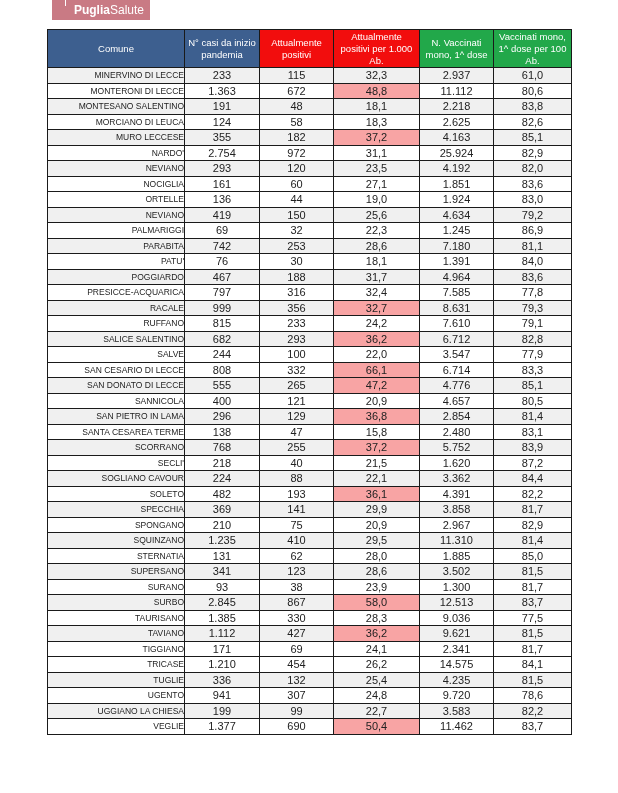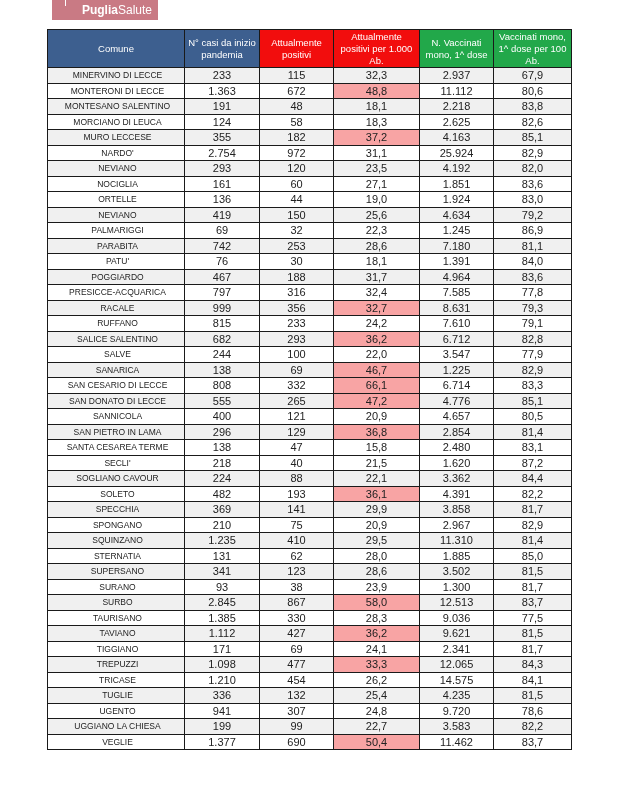--- a/index.html
+++ b/index.html
@@ -1,26 +1,26 @@
 <!DOCTYPE html>
 <html><head>
 <meta charset="utf-8">
 <style>
   html, body { margin:0; padding:0; background:#ffffff; }
   body { width:618px; height:793px; position:relative; overflow:hidden; font-family:"Liberation Sans", "DejaVu Sans", sans-serif; }
-  .logo { position:absolute; left:52px; top:0; width:106px; height:20px; background:#c97a84; color:#fff; font-size:12px; line-height:20px; text-align:right; box-sizing:border-box; padding-right:6px; }
+  .logo { position:absolute; left:52px; top:0; width:98px; height:20px; background:#c97a84; color:#fff; font-size:12px; line-height:20px; text-align:right; box-sizing:border-box; padding-right:6px; }
   .logo .b { font-weight:bold; }
   .logo .tick { position:absolute; left:13px; top:0; width:1px; height:6px; background:#fff; }
   table { position:absolute; left:47px; top:29px; border-collapse:collapse; table-layout:fixed; width:524px; }
   th { color:#fff; font-weight:normal; font-size:9.5px; line-height:12px; border:1px solid #1a1a1a; padding:0 2px; height:37px; text-align:center; vertical-align:middle; }
   th.blue { background:#3d5f8f; }
   th.red { background:#f20d0d; }
   th.green { background:#22a84a; }
   td { border:1px solid #1a1a1a; height:14.5px; padding:0; font-size:11px; text-align:center; color:#222; line-height:14px; }
-  td.name { text-align:center; padding-left:3px; font-size:8.5px; letter-spacing:0; }
+  td.name { text-align:right; padding-left:3px; font-size:8.5px; letter-spacing:0; }
   tr.odd td { background:#f0f0f0; }
   tr.even td { background:#ffffff; }
   td.hl { background:#f8a4a4 !important;margin-left:16px; }
   col.c1 { width:137px; } col.c2 { width:75px; } col.c3 { width:74px; } col.c4 { width:86px; } col.c5 { width:74px; } col.c6 { width:78px; }
 </style>
 </head>
 <body>
 
 <div class="logo">
   <span class="tick"></span>
@@ -46,21 +46,21 @@
       <th class="green">Vaccinati mono, 1^ dose per 100 Ab.</th>
     </tr>
   </thead>
   <tbody id="tbody">
       <tr class="odd">
         <td class="name">MINERVINO DI LECCE</td>
         <td>233</td>
         <td>115</td>
         <td>32,3</td>
         <td>2.937</td>
-        <td>67,9</td>
+        <td>61,0</td>
       </tr>
       <tr class="even">
         <td class="name">MONTERONI DI LECCE</td>
         <td>1.363</td>
         <td>672</td>
         <td class="hl">48,8</td>
         <td>11.112</td>
         <td>80,6</td>
       </tr>
       <tr class="odd">
@@ -192,28 +192,20 @@
         <td>82,8</td>
       </tr>
       <tr class="even">
         <td class="name">SALVE</td>
         <td>244</td>
         <td>100</td>
         <td>22,0</td>
         <td>3.547</td>
         <td>77,9</td>
       </tr>
-      <tr class="odd">
-        <td class="name">SANARICA</td>
-        <td>138</td>
-        <td>69</td>
-        <td class="hl">46,7</td>
-        <td>1.225</td>
-        <td>82,9</td>
-      </tr>
       <tr class="even">
         <td class="name">SAN CESARIO DI LECCE</td>
         <td>808</td>
         <td>332</td>
         <td class="hl">66,1</td>
         <td>6.714</td>
         <td>83,3</td>
       </tr>
       <tr class="odd">
         <td class="name">SAN DONATO DI LECCE</td>
@@ -240,20 +232,28 @@
         <td>81,4</td>
       </tr>
       <tr class="even">
         <td class="name">SANTA CESAREA TERME</td>
         <td>138</td>
         <td>47</td>
         <td>15,8</td>
         <td>2.480</td>
         <td>83,1</td>
       </tr>
+      <tr class="odd">
+        <td class="name">SCORRANO</td>
+        <td>768</td>
+        <td>255</td>
+        <td class="hl">37,2</td>
+        <td>5.752</td>
+        <td>83,9</td>
+      </tr>
       <tr class="even">
         <td class="name">SECLI'</td>
         <td>218</td>
         <td>40</td>
         <td>21,5</td>
         <td>1.620</td>
         <td>87,2</td>
       </tr>
       <tr class="odd">
         <td class="name">SOGLIANO CAVOUR</td>
@@ -344,28 +344,20 @@
         <td>81,5</td>
       </tr>
       <tr class="even">
         <td class="name">TIGGIANO</td>
         <td>171</td>
         <td>69</td>
         <td>24,1</td>
         <td>2.341</td>
         <td>81,7</td>
       </tr>
-      <tr class="odd">
-        <td class="name">TREPUZZI</td>
-        <td>1.098</td>
-        <td>477</td>
-        <td class="hl">33,3</td>
-        <td>12.065</td>
-        <td>84,3</td>
-      </tr>
       <tr class="even">
         <td class="name">TRICASE</td>
         <td>1.210</td>
         <td>454</td>
         <td>26,2</td>
         <td>14.575</td>
         <td>84,1</td>
       </tr>
       <tr class="odd">
         <td class="name">TUGLIE</td>

